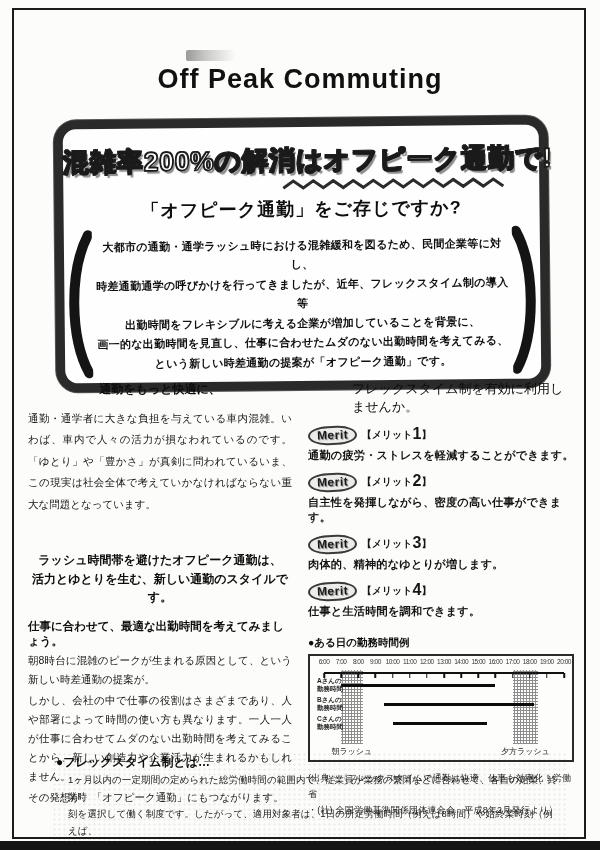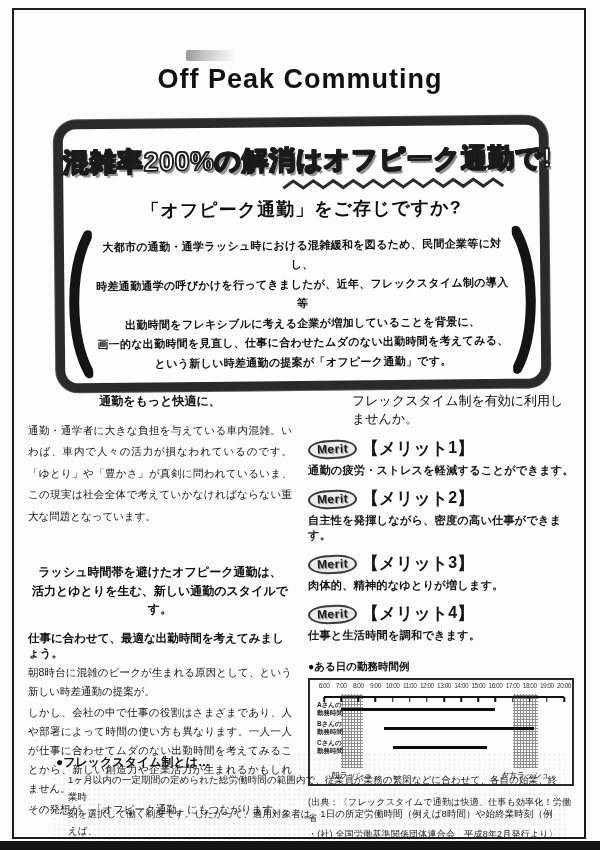--- a/index.html
+++ b/index.html
@@ -29,36 +29,36 @@
     white-space:nowrap;}
   .zigzag-wrap{text-align:right; padding-right:26px; margin-top:-1px; height:12px;}
   .hero-subtitle{text-align:center; font-size:18px; font-weight:bold; letter-spacing:1px;
     margin-top:8px; color:#0e0e0e;}
   .hero-body{display:flex; align-items:center; justify-content:center; margin-top:6px;}
   .paren{flex:0 0 auto;}
   .hero-lines{flex:0 1 auto; text-align:center; padding:0 2px;}
   .hero-line{font-size:11px; font-weight:bold; line-height:19.5px; letter-spacing:.3px; color:#101010;}
 
   
-  .columns{position:absolute; left:28px; top:392px; width:546px; display:flex; gap:16px;}
+  .columns{position:absolute; left:28px; top:380px; width:546px; display:flex; gap:16px;}
   .col-left{width:264px;}
   .col-right{width:266px;}
 
   .center-head{ text-align:center; font-size:12px; font-weight:bold; line-height:1.55; color:#0d0d0d;}
   .body-para{margin-top:9px; font-size:10.5px; line-height:21.5px; text-align:justify; color:#141414;}
   .head-gap{margin-top:36px;}
   .lead-line{margin-top:12px; font-size:11.5px; font-weight:bold; color:#0d0d0d;}
   .body-para2{font-size:10.5px; line-height:19px; text-align:justify; color:#141414; margin-top:2px;}
 
   .right-head{font-size:13px; font-weight:normal; color:#0c0c0c;margin-left:44px;}
   .merit-block{margin-top:9px;}
   .merit-logo{display:inline-block; font-weight:bold; font-size:12px; letter-spacing:.5px;
     padding:0 7px 1px 7px; border:2px solid #3a3a3a; border-radius:50% / 62%;
     transform:rotate(-2deg); color:#1a1a1a; text-shadow:1px 1px 0 #9a9a9a; background:rgba(120,120,120,.12);}
-  .merit-tag{font-size:17px; font-weight:bold; vertical-align:middle;}
+  .merit-tag{font-size:10px; font-weight:bold; vertical-align:middle;}
   .merit-num{font-size:16px; font-weight:bold;}
   .merit-text{font-size:11.2px; font-weight:bold; margin-top:3px; color:#141414; letter-spacing:.2px;}
 
   .chart-title{margin-top:17px; font-size:10.5px; font-weight:bold; color:#0d0d0d;}
   .chart-box{margin-top:4px; position:relative; height:104px; border:2px solid #2a2a2a; background:#fdfdfc;}
   .chart-plot{position:absolute; left:14px; right:8px; top:2px; bottom:22px;}
   .axis-line{position:absolute; left:0; right:0; top:14px; border-top:2px solid #111;}
   .tick-label{position:absolute; top:0; transform:translateX(-50%); font-size:6.5px;
     white-space:nowrap; color:#333; letter-spacing:-0.5px;}
   .tick-mark{position:absolute; top:15px; width:1.5px; height:5px; background:#111; transform:translateX(-50%);}

